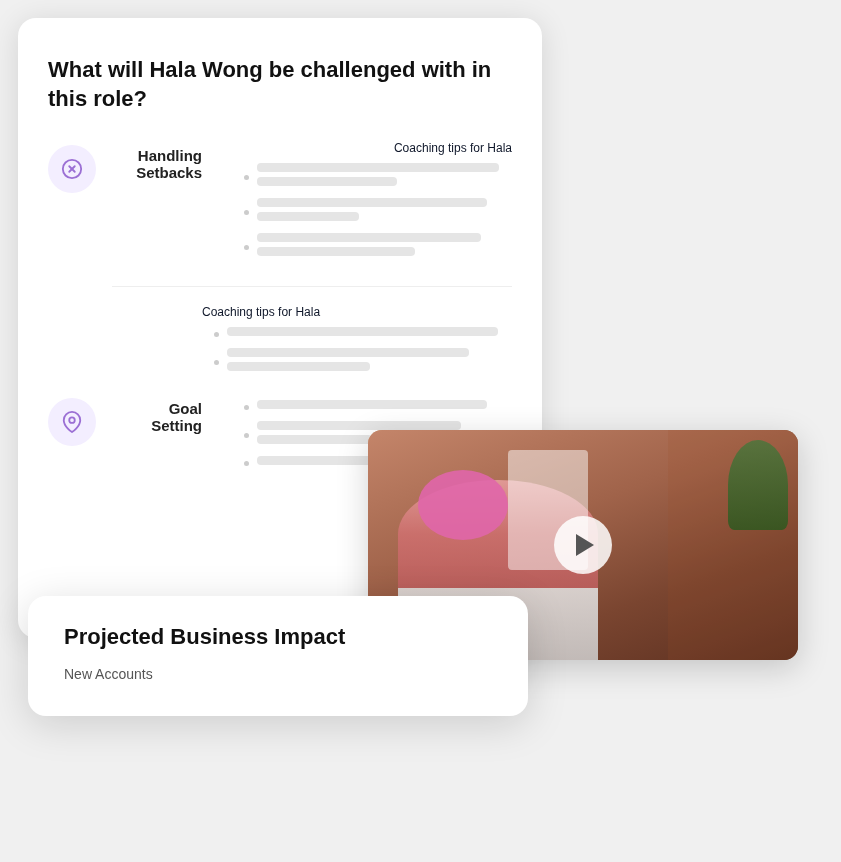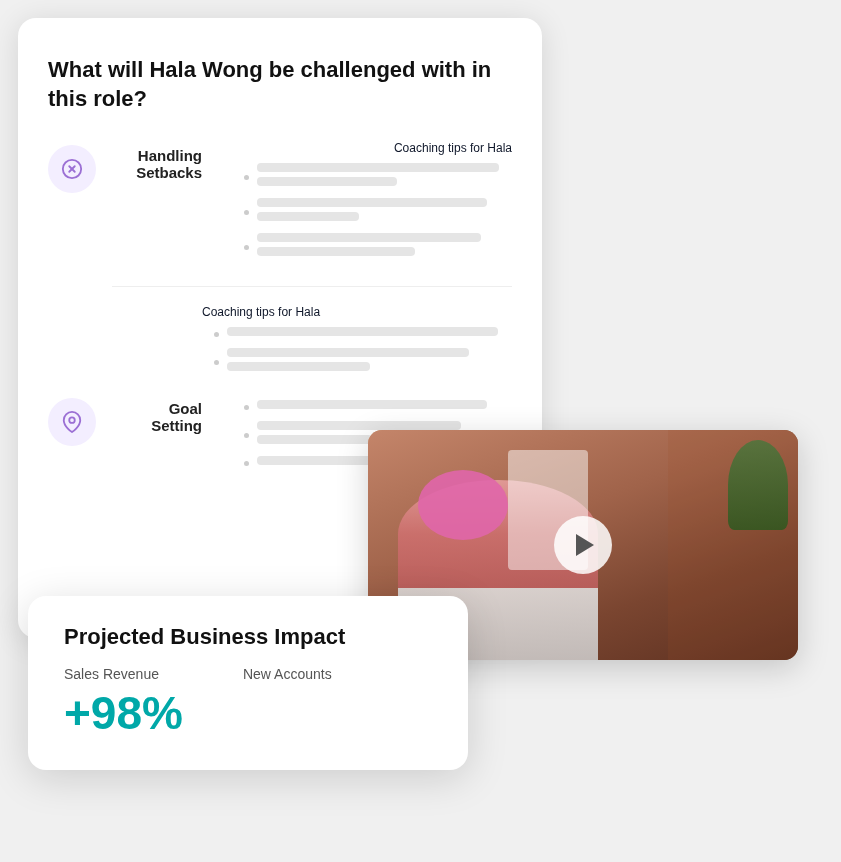--- a/index.html
+++ b/index.html
@@ -156,21 +156,21 @@
       border-bottom: 11px solid transparent;
       border-left: 18px solid #555;
       margin-left: 4px;
     }
 
     
     .impact-card {
       position: absolute;
       top: 596px;
       left: 28px;
-      width: 440px;
+      width: 500px;
       background: #fff;
       border-radius: 18px;
       box-shadow: 0 8px 40px rgba(0,0,0,0.15);
       padding: 28px 36px 30px 36px;
       z-index: 4;
     }
 
     .impact-title {
       font-size: 22px;
       font-weight: 700;
@@ -313,20 +313,16 @@
     <div class="play-button">
       <div class="play-triangle"></div>
     </div>
   </div>
 </div>
 
 <div class="impact-card">
   <div class="impact-title">Projected Business Impact</div>
   <div class="impact-metrics">
     <div class="metric">
-      <div class="metric-label">Sales Revenue</div>
-      <div class="metric-value">+98%</div>
-    </div>
-    <div class="metric">
       <div class="metric-label">New Accounts</div>
     </div>
   </div>
 </div>
 
 </body></html>

